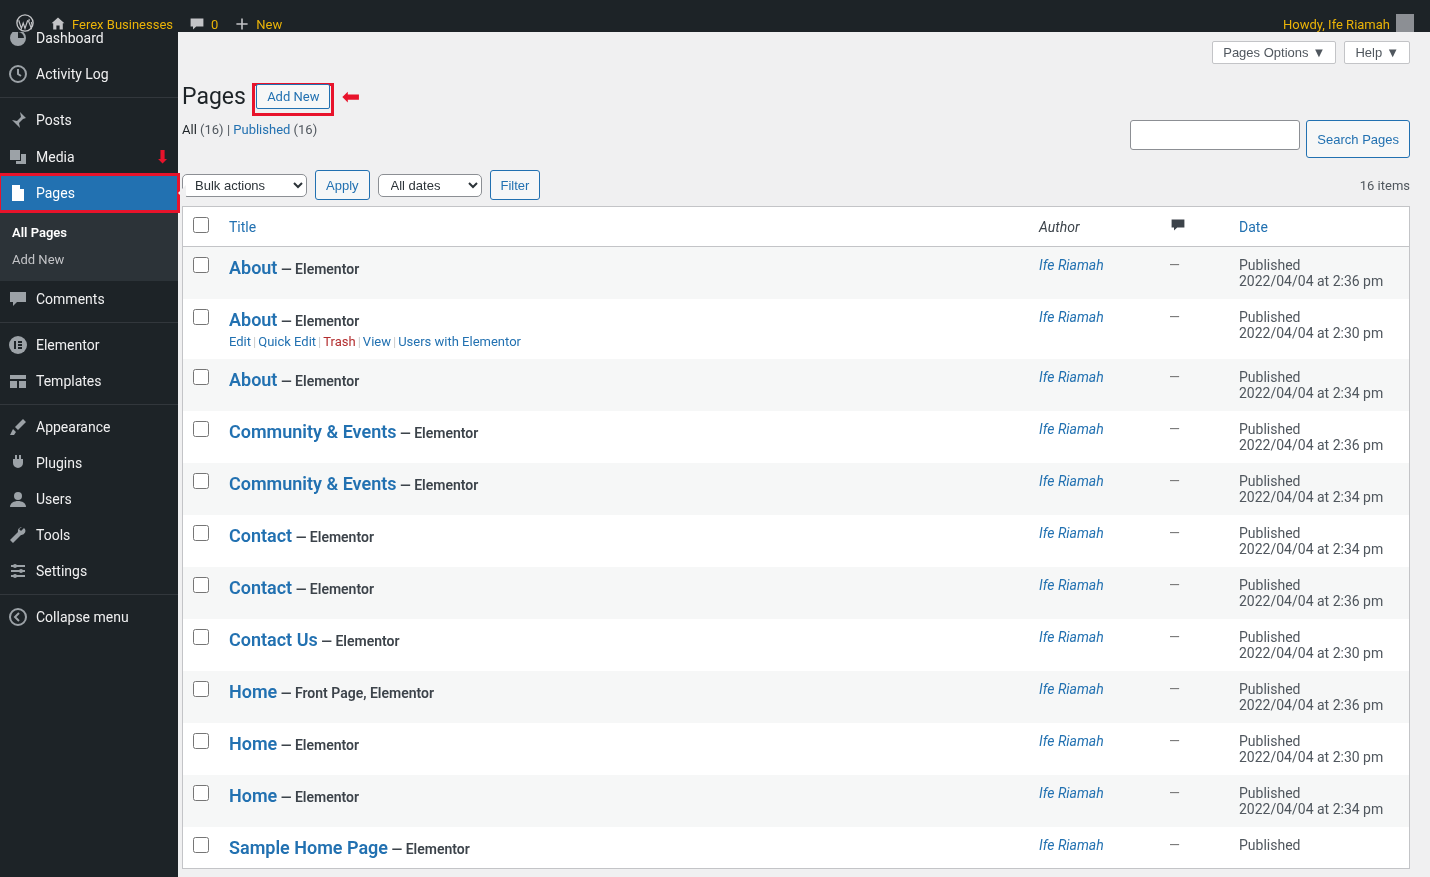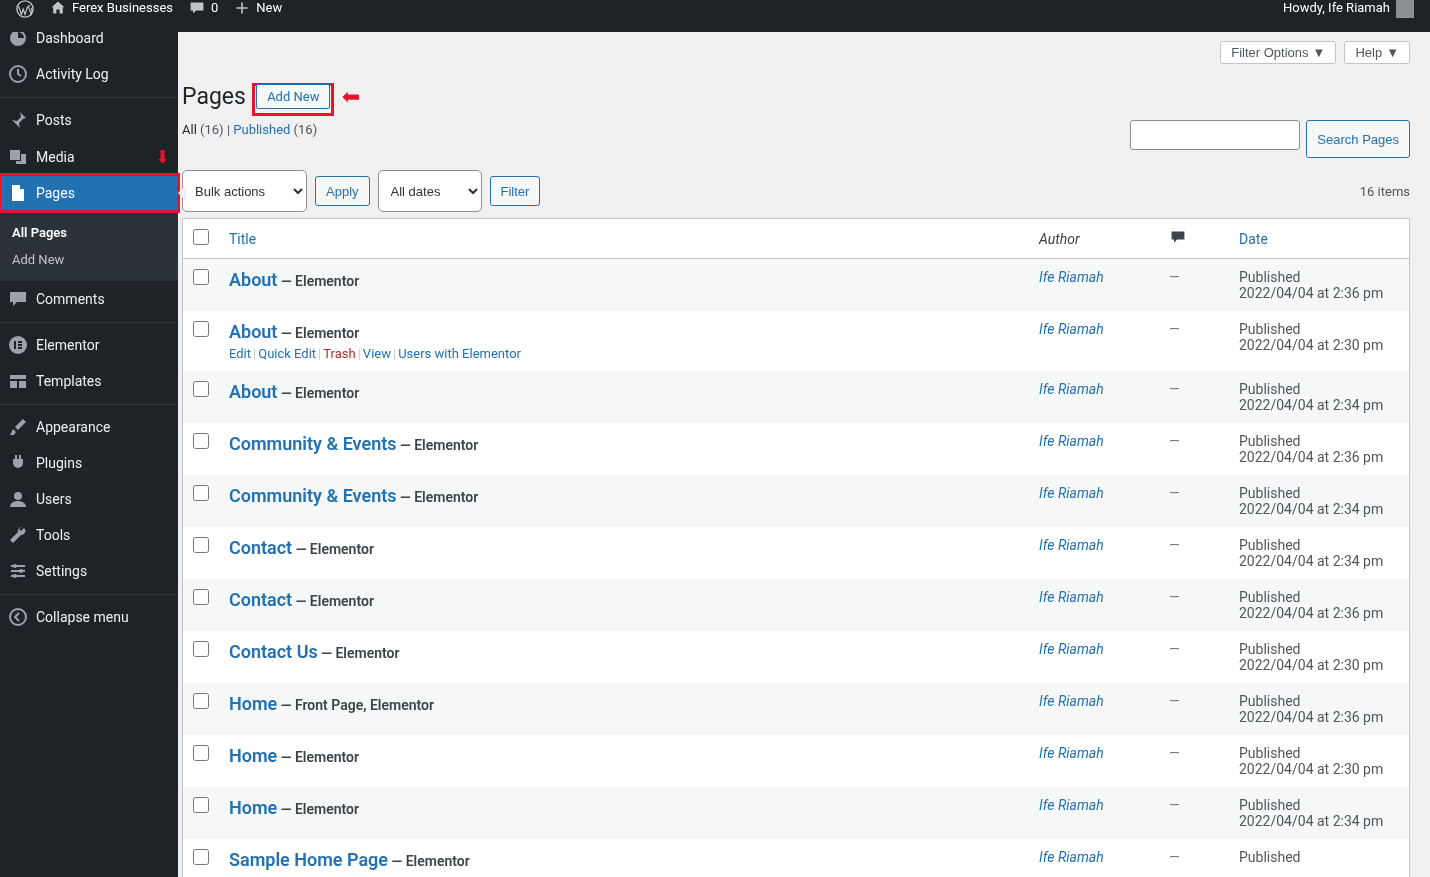--- a/index.html
+++ b/index.html
@@ -1,21 +1,21 @@
 <!DOCTYPE html>
 <html><head>
 <meta charset="utf-8">
 <style>
   * { box-sizing: border-box; margin: 0; padding: 0; }
   body { font-family: -apple-system, BlinkMacSystemFont, "Segoe UI", Roboto, sans-serif; font-size: 13px; color: #3c434a; background: #f0f0f1; }
   a { text-decoration: none; color: #2271b1; }
 
   
   #adminbar { position: fixed; top: 0; left: 0; right: 0; height: 32px; background: #1d2327; color: #c3c4c7; display: flex; align-items: center; padding: 0 8px; z-index: 100; font-size: 13px; }
-  #adminbar .ab-item { display: flex; align-items: flex-start; padding: 0 8px; height: 32px; color: #ffffff; cursor: pointer; gap: 6px; }
+  #adminbar .ab-item { display: flex; align-items: flex-end; padding: 0 8px; height: 32px; color: #eab308; cursor: pointer; gap: 6px; }
   #adminbar .ab-right { margin-left: auto; display: flex; align-items: center; }
   #adminbar .avatar { width: 18px; height: 18px; background: #8c8f94; display: inline-block; }
 
   
   #sidebar { position: fixed; top: 20px; left: 0; bottom: 0; width: 178px; background: #1d2327; color: #c3c4c7; font-size: 14px; }
   #sidebar .menu-item { display: flex; align-items: center; padding: 8px 8px; gap: 8px; cursor: pointer; color: #f0f0f1; }
   #sidebar .menu-item.current { background: #2271b1; color: #fff; position: relative; }
   #sidebar .menu-item.current::after { content: ""; position: absolute; right: -8px; top: 50%; margin-top: -8px; border: 8px solid transparent; border-right-color: #f0f0f1; }
   #sidebar .submenu { background: #2c3338; padding: 8px 0; }
   #sidebar .submenu .sub-item { padding: 6px 12px; cursor: pointer; color: #c3c4c7; font-size: 13px; }
@@ -35,21 +35,21 @@
 
   .wrap { padding: 10px 20px 0 22px; }
   h1.page-title { font-size: 23px; font-weight: 400; color: #1d2327; display: inline-block; margin-right: 5px; padding: 9px 0 4px 0; }
   .title-action { display: inline-block; padding: 4px 10px; border: 1px solid #2271b1; color: #2271b1; font-size: 13px; border-radius: 2px; background: #f6f7f7; cursor: pointer; position: relative; top: -3px; }
 
   .subsubsub { margin: 8px 0; font-size: 13px; color: #50575e; }
   .subsubsub .count { color: #50575e; }
   .subsubsub .current { color: #1d2327; font-weight: 400; }
 
   .tablenav { display: flex; align-items: center; gap: 8px; margin: 6px 0; }
-  .tablenav select { padding: 0 24px 0 8px; height: 42px; border: 1px solid #8c8f94; border-radius: 5px; background: #fff; font-size: 13px; color: #2c3338; }
+  .tablenav select { padding: 0 24px 0 8px; height: 23px; border: 1px solid #8c8f94; border-radius: 5px; background: #fff; font-size: 13px; color: #2c3338; }
   .tablenav .button { padding: 0 10px; height: 30px; border: 1px solid #2271b1; color: #2271b1; background: #f6f7f7; border-radius: 3px; cursor: pointer; font-size: 13px; }
   .tablenav .right { margin-left: auto; color: #50575e; font-size: 13px; }
 
   .search-box { display: flex; justify-content: flex-end; gap: 6px; margin: 6px 0; }
   .search-box input[type=search] { width: 170px; height: 30px; border: 1px solid #8c8f94; border-radius: 3px; padding: 0 8px; }
   .search-box .button { padding: 0 10px; height: 38px; border: 1px solid #2271b1; color: #2271b1; background: #f6f7f7; border-radius: 3px; cursor: pointer; font-size: 13px; }
 
   .top-row { display: flex; align-items: flex-start; justify-content: space-between; }
 
   table.wp-list { width: 100%; border-spacing: 0; background: #fff; border: 1px solid #c3c4c7; }
@@ -247,21 +247,21 @@
           <path d="M11 6l-4 4 4 4" fill="none" stroke="#9ca2a7" stroke-width="2"></path>
         </svg>
       </span>
     <span>Collapse menu</span>
   </div>
 </div>
 
 <div id="content">
   <div id="header-panel">
     <button class="panel-btn">
-      <span>Filter Options</span>
+      <span>Pages Options</span>
       <span>▼</span>
     </button>
     <button class="panel-btn">
       <span>Help</span>
       <span>▼</span>
     </button>
   </div>
 
   <div class="wrap">
     <div>

